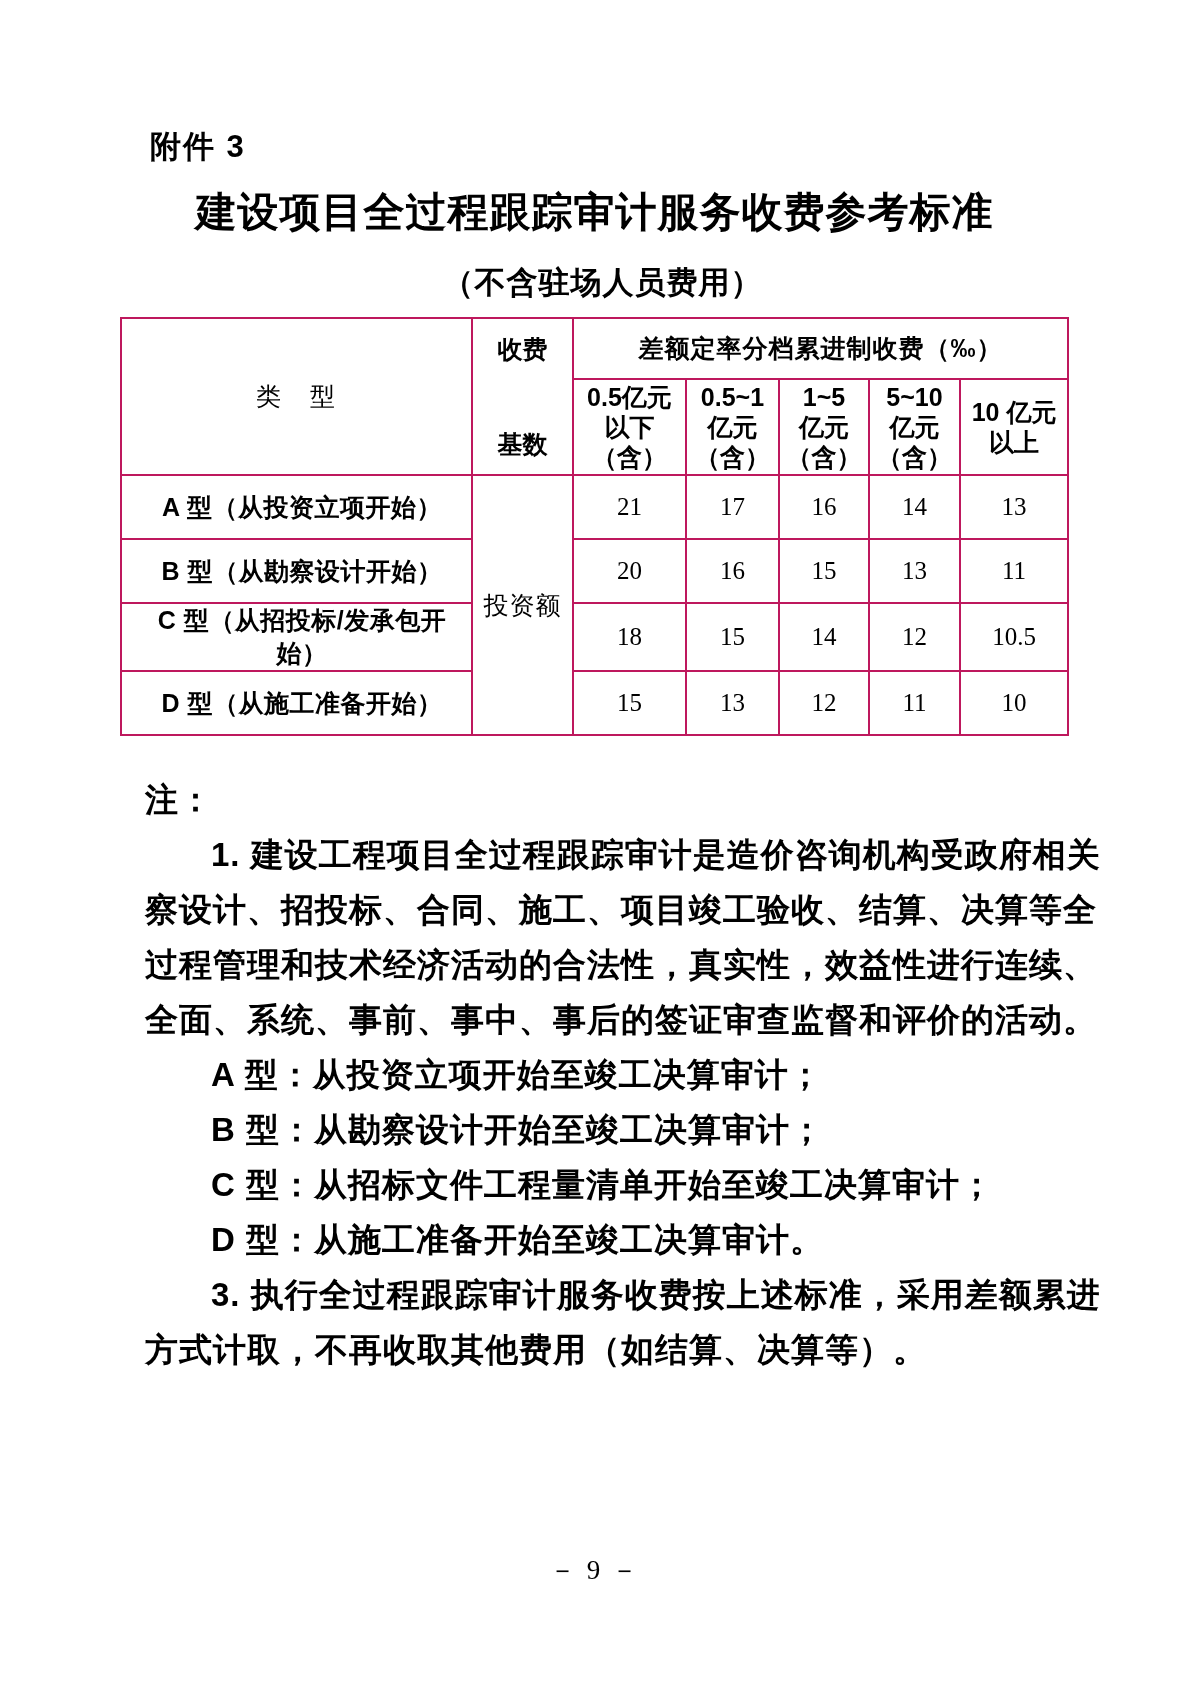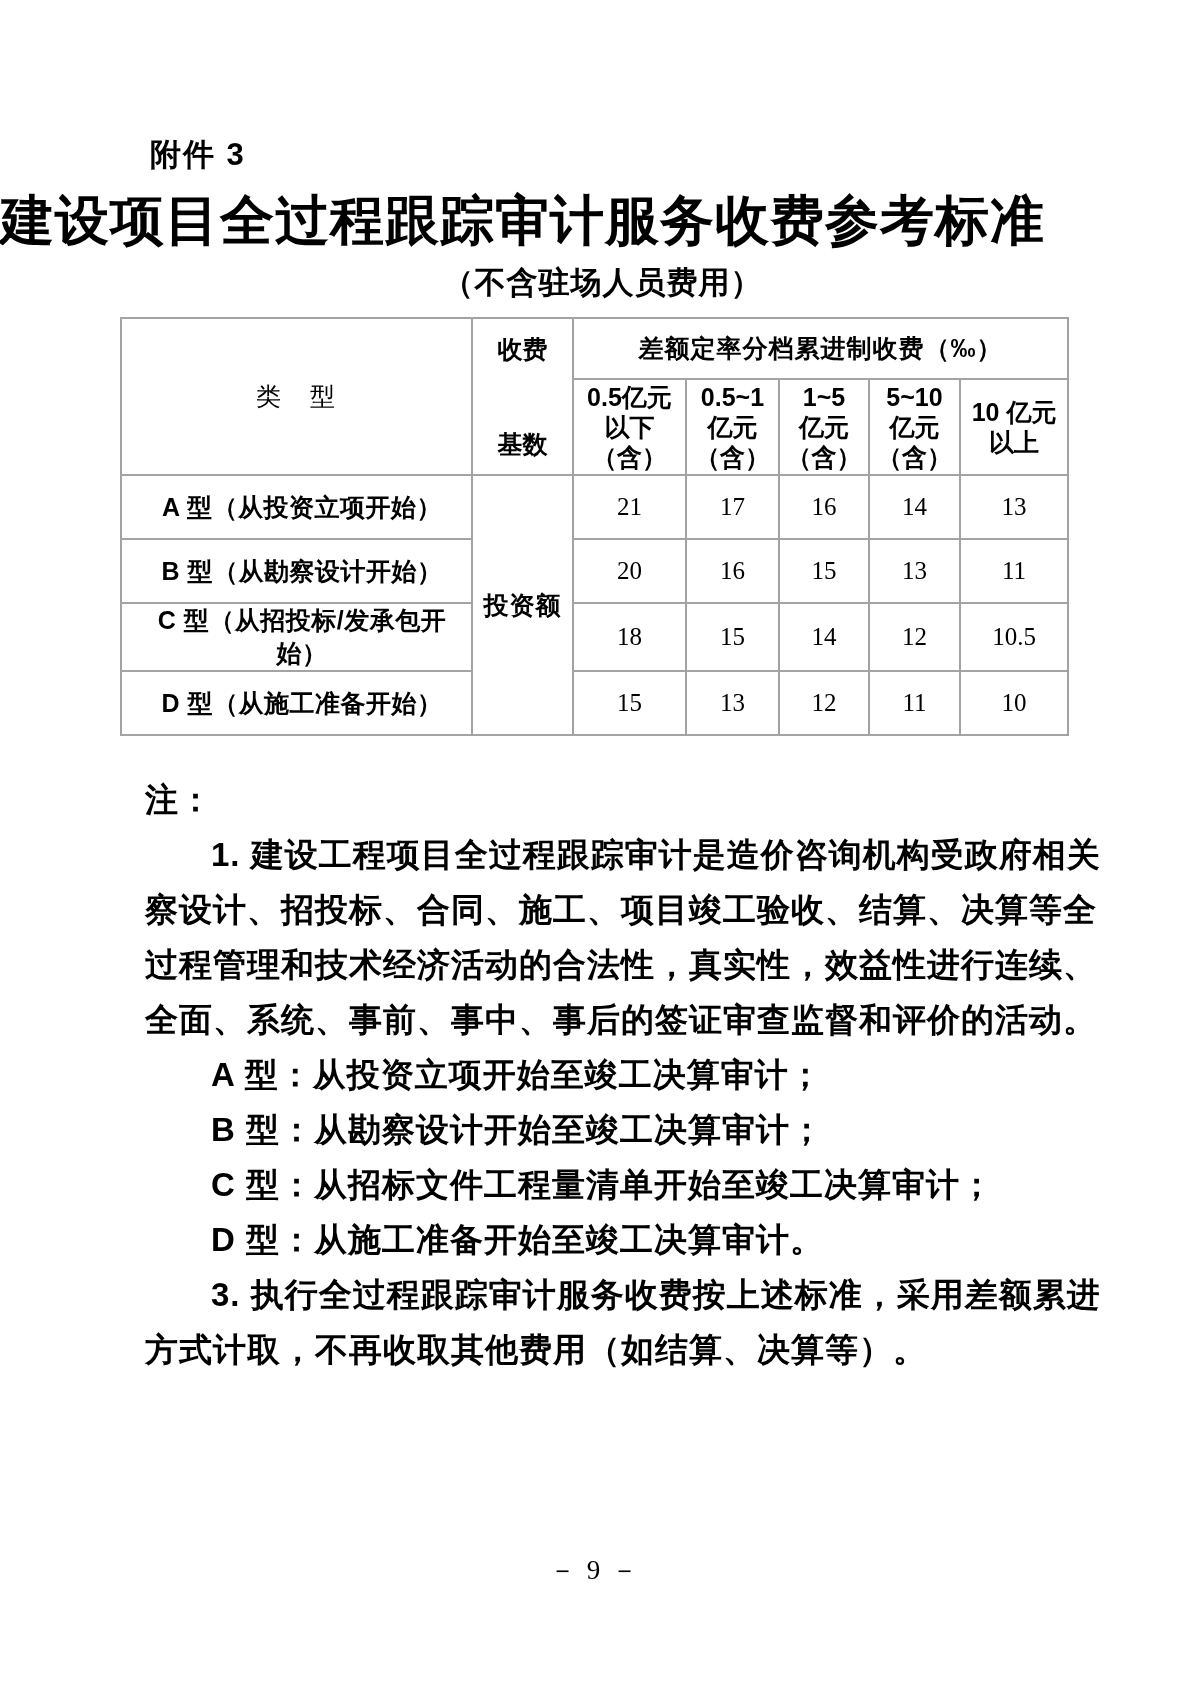--- a/index.html
+++ b/index.html
@@ -4,41 +4,41 @@
 <style>
   * { margin: 0; padding: 0; box-sizing: border-box; }
   html, body { background: #ffffff; }
   body {
     width: 1189px; height: 1701px;
     position: relative;
     font-family: "Liberation Sans", "DejaVu Sans", sans-serif;
     color: #000;
   }
   .attachment-label {
-    position: absolute; left: 150px; top: 134px;
+    position: absolute; left: 150px; top: 126px;
     font-size: 31px; font-weight: bold; letter-spacing: 2px;
   }
   .doc-title {
     position: absolute; left: 0; right: 0; top: 185px;
-    text-align: left;
-    font-size: 54px; font-weight: bold; letter-spacing: 1px;
+    text-align: center;
+    font-size: 41px; font-weight: bold; letter-spacing: 1px;
   }
   .doc-subtitle {
     position: absolute; left: 16px; right: 0; top: 262px;
     text-align: center;
     font-size: 31px; font-weight: bold; letter-spacing: 1px;
   }
   table.fee-table {
     position: absolute; left: 120px; top: 317px;
     width: 947px;
     border-collapse: collapse;
     table-layout: fixed;
   }
   table.fee-table td {
-    border: 2px solid #a3a3a3;
+    border: 2px solid #be185d;
     text-align: center;
     vertical-align: middle;
     font-size: 25px;
     overflow: hidden;
   }
   .tr-group { height: 61px; }
   .tr-tiers { height: 88px; }
   .tr-data  { height: 64px; padding-left: 26px; }
   td.type-header { font-weight: normal; font-size: 27px; letter-spacing: 2px; }
   td.base-header { font-weight: bold; font-size: 26px; padding: 0; }
@@ -49,21 +49,21 @@
   }
   td.tier-group-header { font-weight: bold; font-size: 24px; letter-spacing: 1px; margin-left: 8px; }
   td.tier-header {
     font-weight: bold; font-size: 23px; line-height: 1.2;
     white-space: pre-line; padding: 2px 0;
   }
   td.row-label {
     text-align: left; padding-left: 11px;
     font-weight: bold; font-size: 25px; letter-spacing: 0.5px;
   }
-  td.base-value { font-weight: bold; font-size: 26px; letter-spacing: 1px; border-radius: 29px; }
+  td.base-value { font-weight: normal; font-size: 26px; letter-spacing: 1px; border-radius: 29px; }
   td.fee-value {
     font-family: "Liberation Serif", "DejaVu Serif", serif;
     font-size: 26px;
   }
   .notes {
     position: absolute; left: 145px; top: 772px; width: 925px;
     font-size: 33px; font-weight: 600; letter-spacing: 1px;
   }
   .note-line { line-height: 55px; white-space: nowrap; }
   .note-line.indent { padding-left: 2em; }

